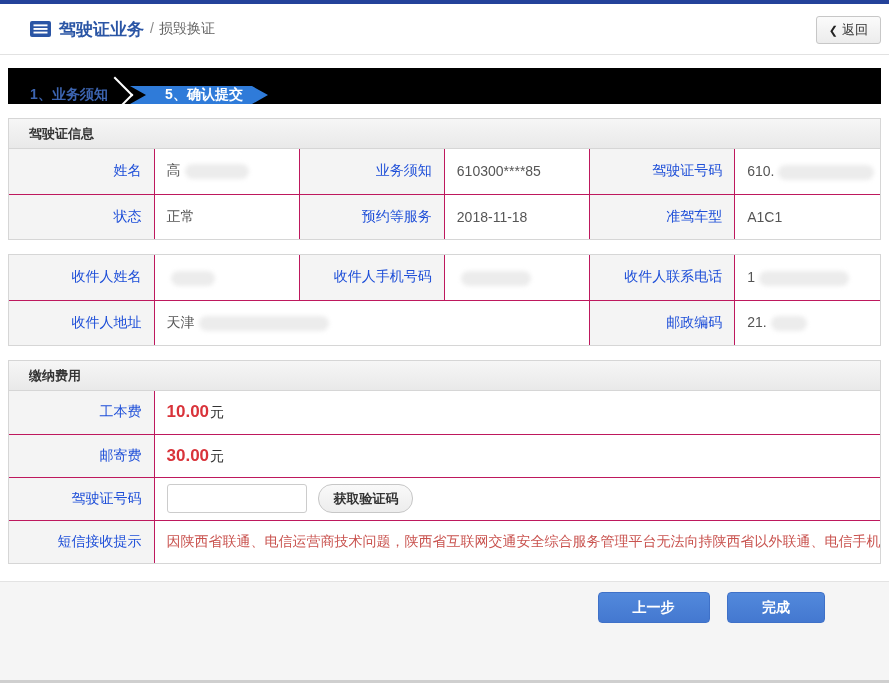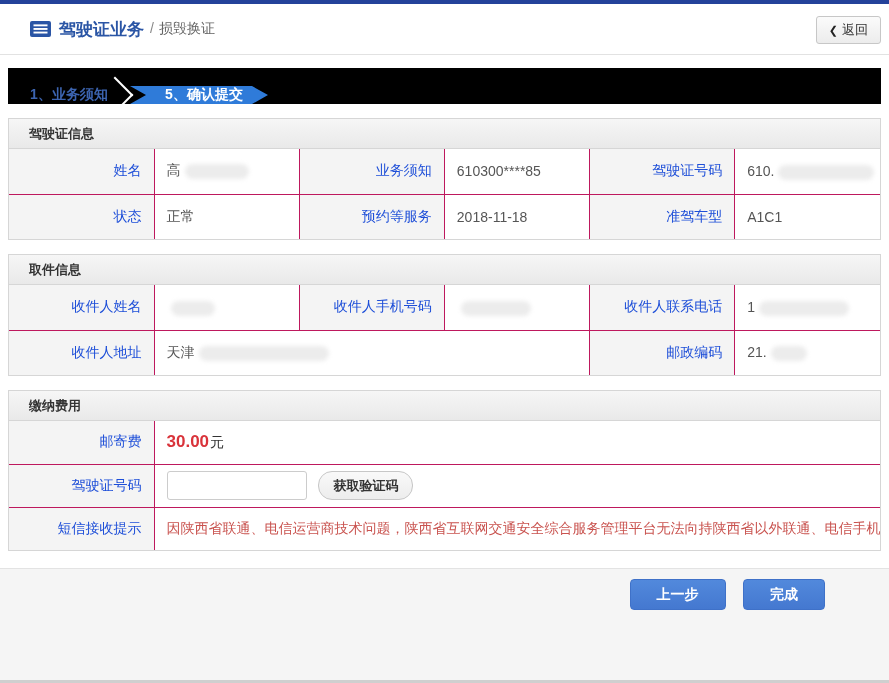--- a/index.html
+++ b/index.html
@@ -82,21 +82,21 @@
     background:linear-gradient(#f9f9f9,#ededed); border:1px solid #c7c7c7; border-radius:14px;
     font-size:13px; color:#333; font-weight:bold; cursor:pointer; font-family:inherit;
   }
   td.notice-cell { white-space:normal; padding:9px 12px; height:auto; }
   .notice { color:#c9534f; font-size:14px; line-height:27px; }
 
   
   .foot-sep { flex:none; height:1px; background:#e3e3e3; margin-top:17px; }
   .footbar { flex:1; background:#f5f5f5; text-align:right; padding:10px 64px 0 0; }
   .btn-blue {
-    height:31px; padding:0 26px; margin-left:13px; background:linear-gradient(#5289dc,#4478d0);
+    height:31px; padding:0 34px; margin-left:13px; background:linear-gradient(#5289dc,#4478d0);
     border:1px solid #3f71c8; border-radius:4px; color:#fff; font-size:14px; font-weight:bold;
     cursor:pointer; font-family:inherit;
   }
   .bottom-strip { flex:none; height:3px; background:#cfcfcf; }
 </style>
 </head>
 <body>
 
 <div class="page">
   <div class="topbar"></div>
@@ -142,21 +142,20 @@
         <td class="lbl">预约等服务</td>
         <td class="val">2018-11-18</td>
         <td class="lbl">准驾车型</td>
         <td class="val">A1C1</td>
       </tr>
     </tbody>
       </table>
   </section>
 
   <section class="panel">
-    <div class="panel-title">取件信息</div>
     <table class="grid">
       <tbody>
           <tr>
         <td class="lbl">收件人姓名</td>
         <td class="val"><span></span><span class="smudge sm-44"></span></td>
         <td class="lbl">收件人手机号码</td>
         <td class="val"><span></span><span class="smudge sm-70"></span></td>
         <td class="lbl">收件人联系电话</td>
         <td class="val"><span>1</span><span class="smudge sm-90"></span></td>
       </tr>
@@ -167,20 +166,24 @@
         <td class="val"><span>21.</span><span class="smudge sm-36"></span></td>
       </tr>
     </tbody>
       </table>
   </section>
 
   <section class="panel">
     <div class="panel-title">缴纳费用</div>
     <table class="grid fees">
       <tbody>
+          <tr>
+        <td class="lbl">工本费</td>
+        <td class="val"><span class="amount">10.00</span><span class="unit">元</span></td>
+      </tr>
       <tr>
         <td class="lbl">邮寄费</td>
         <td class="val"><span class="amount">30.00</span><span class="unit">元</span></td>
       </tr>
       <tr>
         <td class="lbl">驾驶证号码</td>
         <td class="val">
           <input class="code-input" type="text" value="" style="">
           <button class="code-btn">获取验证码</button>
         </td>

